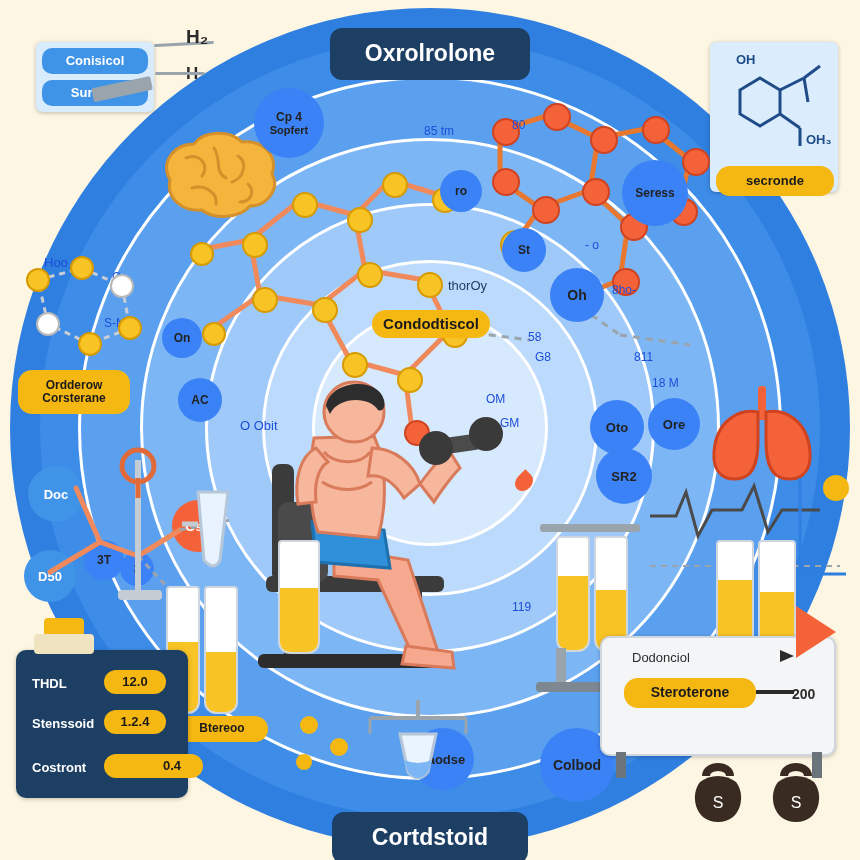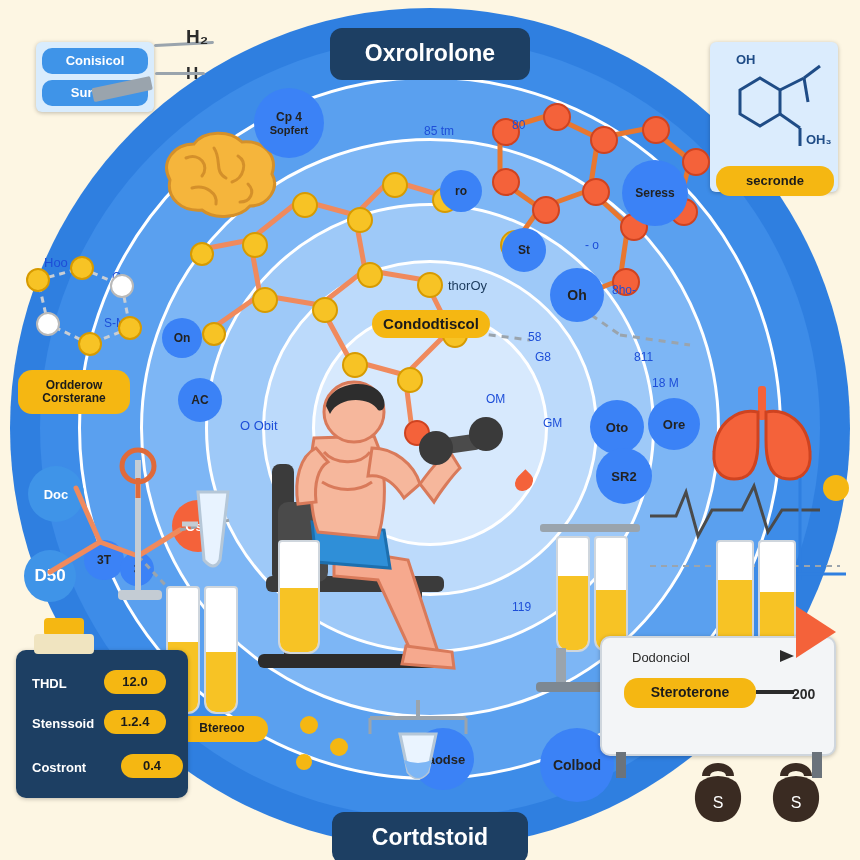--- a/index.html
+++ b/index.html
@@ -181,41 +181,41 @@
   <div class="circ amber" style="left:622px;top:160px;width:66px;height:66px;font-size:12px;">Seress</div>
   <div class="circ amber" style="left:440px;top:170px;width:42px;height:42px;font-size:12px;">ro</div>
   <div class="circ amber" style="left:502px;top:228px;width:44px;height:44px;font-size:12px;">St</div>
   <div class="circ amber" style="left:550px;top:268px;width:54px;height:54px;font-size:14px;">Oh</div>
   <div class="circ amber" style="left:590px;top:400px;width:54px;height:54px;font-size:13px;">Oto</div>
   <div class="circ amber" style="left:648px;top:398px;width:52px;height:52px;font-size:13px;">Ore</div>
   <div class="circ amber" style="left:596px;top:448px;width:56px;height:56px;font-size:13px;">SR2</div>
   <div class="circ amber" style="left:178px;top:378px;width:44px;height:44px;font-size:12px;">AC</div>
   <div class="circ amber" style="left:162px;top:318px;width:40px;height:40px;font-size:12px;">On</div>
   <div class="circ blue" style="left:28px;top:466px;width:56px;height:56px;font-size:13px;">Doc</div>
-  <div class="circ blue" style="left:24px;top:550px;width:52px;height:52px;font-size:17px;">D50</div>
+  <div class="circ blue" style="left:24px;top:550px;width:52px;height:52px;font-size:13px;">D50</div>
   <div class="circ r" style="left:172px;top:500px;width:52px;height:52px;background:#f4623a;color:#fff;font-size:13px;display:flex;align-items:center;justify-content:center;border-radius:50%;font-weight:bold;">Osh</div>
   <div class="circ amber" style="left:84px;top:540px;width:40px;height:40px;font-size:12px;">3T</div>
   <div class="circ amber" style="left:120px;top:552px;width:34px;height:34px;font-size:12px;">3</div>
   <div class="circ amber" style="left:540px;top:728px;width:74px;height:74px;font-size:14px;">Colbod</div>
   <div class="circ amber" style="left:412px;top:728px;width:62px;height:62px;font-size:13px;">Taodse</div>
 
   <div class="pill amber-lg" style="left:372px;top:310px;width:118px;height:28px;">Condodtiscol</div>
   <div class="pill amber" style="left:18px;top:370px;width:112px;height:44px;flex-direction:column;font-size:12px;">
     <span>Ordderow Corsterane</span>
   </div>
   <div class="pill amber" style="left:176px;top:716px;width:92px;height:26px;font-size:12px;">Btereoo</div>
 
   <div class="txt" style="left:424px;top:124px;">85 tm</div>
   <div class="txt" style="left:512px;top:118px;">80</div>
   <div class="txt" style="left:585px;top:238px;">- o</div>
   <div class="txt" style="left:612px;top:283px;">8ho-</div>
   <div class="txt" style="left:634px;top:350px;">811</div>
   <div class="txt" style="left:652px;top:376px;">18 M</div>
   <div class="txt" style="left:486px;top:392px;">OM</div>
-  <div class="txt" style="left:500px;top:416px;margin-left:43px;">GM</div>
+  <div class="txt" style="left:500px;top:416px;">GM</div>
   <div class="txt" style="left:535px;top:350px;">G8</div>
   <div class="txt" style="left:528px;top:330px;">58</div>
   <div class="txt" style="left:512px;top:600px;">119</div>
   <div class="txt" style="left:44px;top:255px;font-size:13px;">Hoo</div>
   <div class="txt" style="left:112px;top:270px;font-size:12px;">O</div>
   <div class="txt" style="left:240px;top:418px;font-size:13px;text-align:right;">O Obit</div>
   <div class="txt" style="left:448px;top:278px;font-size:13px;color:#1b3a5c;">thorOy</div>
   <div class="txt" style="left:104px;top:316px;font-size:12px;">S-M</div>
 
   <svg class="abs" style="left:10px;top:240px;" width="170" height="130">
@@ -349,21 +349,21 @@
   <div class="abs" style="left:300px;top:716px;width:18px;height:18px;border-radius:50%;background:#f5b712;"></div>
   <div class="abs" style="left:330px;top:738px;width:18px;height:18px;border-radius:50%;background:#f5b712;"></div>
   <div class="abs" style="left:296px;top:754px;width:16px;height:16px;border-radius:50%;background:#f5b712;"></div>
 
   <div class="panel" style="left:16px;top:650px;width:172px;height:148px;background:#1d3f63;border-radius:10px;"></div>
   <div class="txt wh" style="left:32px;top:676px;font-size:13px;font-weight:bold;">THDL</div>
   <div class="pill amber" style="left:104px;top:670px;width:62px;height:24px;font-size:13px;">12.0</div>
   <div class="txt wh" style="left:32px;top:716px;font-size:13px;font-weight:bold;">Stenssoid</div>
   <div class="pill amber" style="left:104px;top:710px;width:62px;height:24px;font-size:13px;">1.2.4</div>
   <div class="txt wh" style="left:32px;top:760px;font-size:13px;font-weight:bold;">Costront</div>
-  <div class="pill amber" style="left:121px;top:754px;width:62px;height:24px;font-size:13px;">0.4</div>
+  <div class="pill amber" style="left:104px;top:754px;width:62px;height:24px;font-size:13px;padding-left:37px;">0.4</div>
 
   <div class="abs" style="left:44px;top:618px;width:40px;height:18px;background:#f5b712;border-radius:4px;"></div>
   <div class="abs" style="left:34px;top:634px;width:60px;height:20px;background:#f0e4c0;border-radius:4px;"></div>
 
   <div class="panel" style="left:600px;top:636px;width:232px;height:116px;background:#f3f5f7;border-radius:10px;border:2px solid #cfd6dd;"></div>
   <div class="txt" style="left:632px;top:650px;font-size:13px;color:#2b2b2b;">Dodonciol</div>
   <svg class="abs" style="left:778px;top:648px;" width="18" height="16">
     <polygon points="2,2 16,8 2,14" fill="#2b2b2b"></polygon>
   </svg>
   <div class="pill amber" style="left:624px;top:678px;width:132px;height:30px;font-size:14px;">Steroterone</div>

